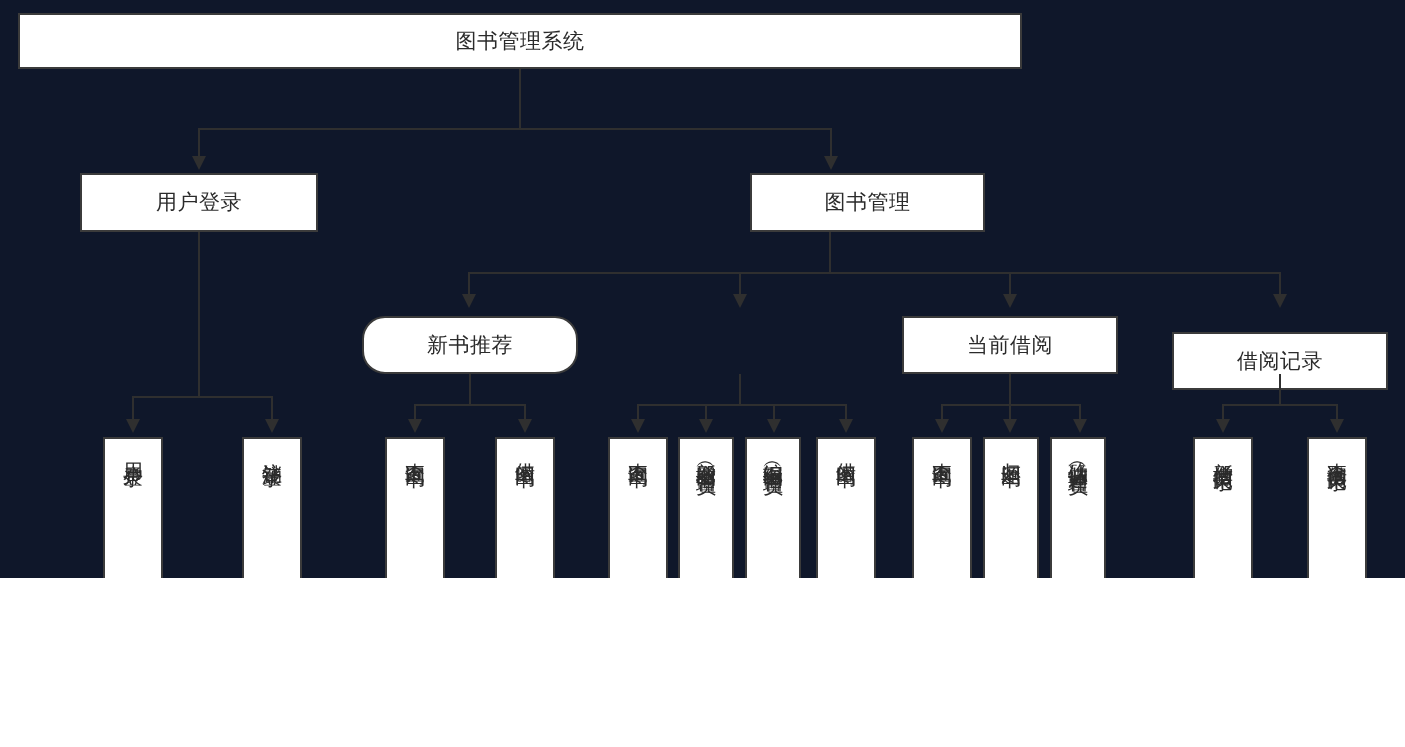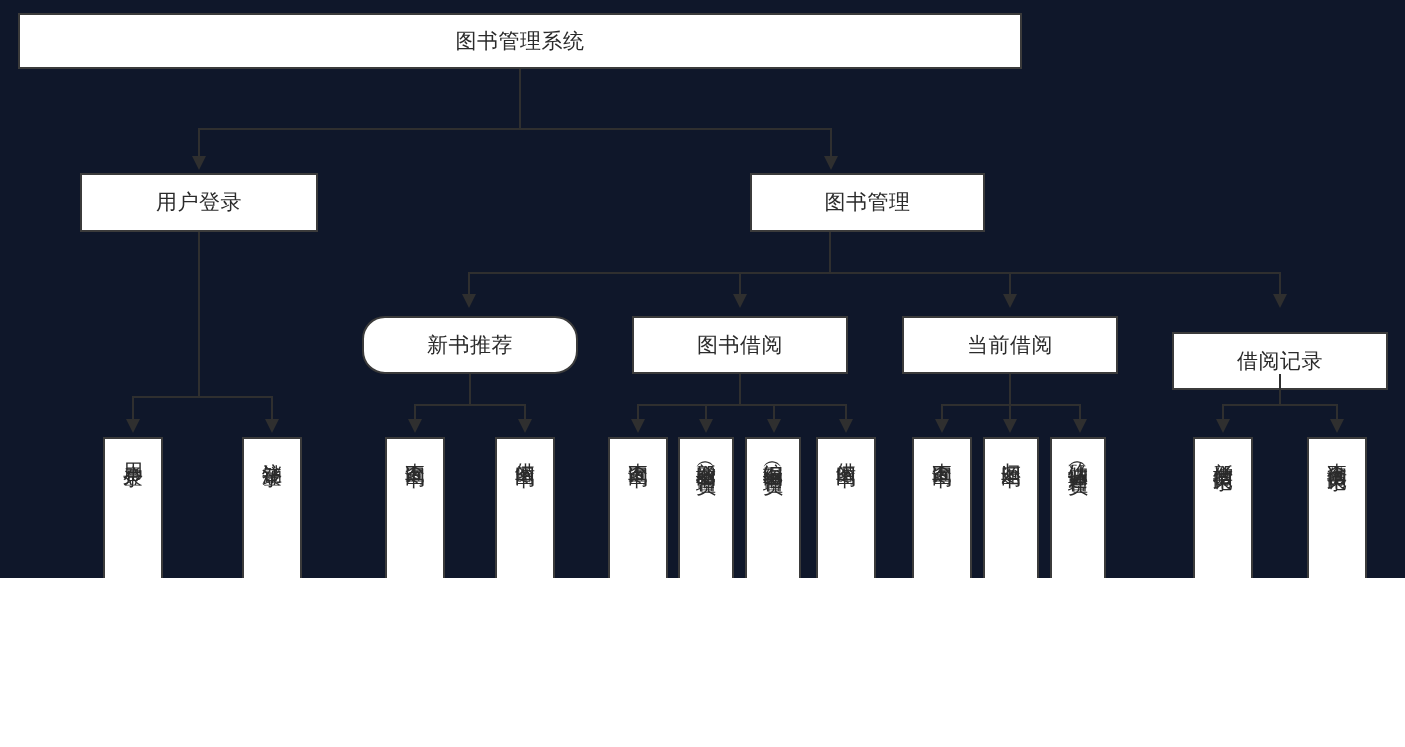--- a/index.html
+++ b/index.html
@@ -124,23 +124,20 @@
   <div class="arrow" style="left:733px; top:294px;"></div>
 
   <div class="vline" style="left:1009px; top:272px; width:2px; height:24px;"></div>
   <div class="arrow" style="left:1003px; top:294px;"></div>
 
   <div class="vline" style="left:1279px; top:272px; width:2px; height:24px;"></div>
   <div class="arrow" style="left:1273px; top:294px;"></div>
 
   <div class="node h" style="left:362px; top:316px; width:216px; height:58px;border-radius:23px;">
     <span class="label">新书推荐</span>
-  </div>
-  <div class="node h" style="left:632px; top:316px; width:216px; height:58px;">
-    <span class="label">图书借阅</span>
   </div>
   <div class="node h" style="left:902px; top:316px; width:216px; height:58px;">
     <span class="label">当前借阅</span>
   </div>
   <div class="node h" style="left:1172px; top:332px; width:216px; height:58px;">
     <span class="label">借阅记录</span>
   </div>
 
   <div class="vline" style="left:469px; top:374px; width:2px; height:31px;"></div>
   <div class="hline" style="left:414px; top:404px; width:112px; height:2px;"></div>

